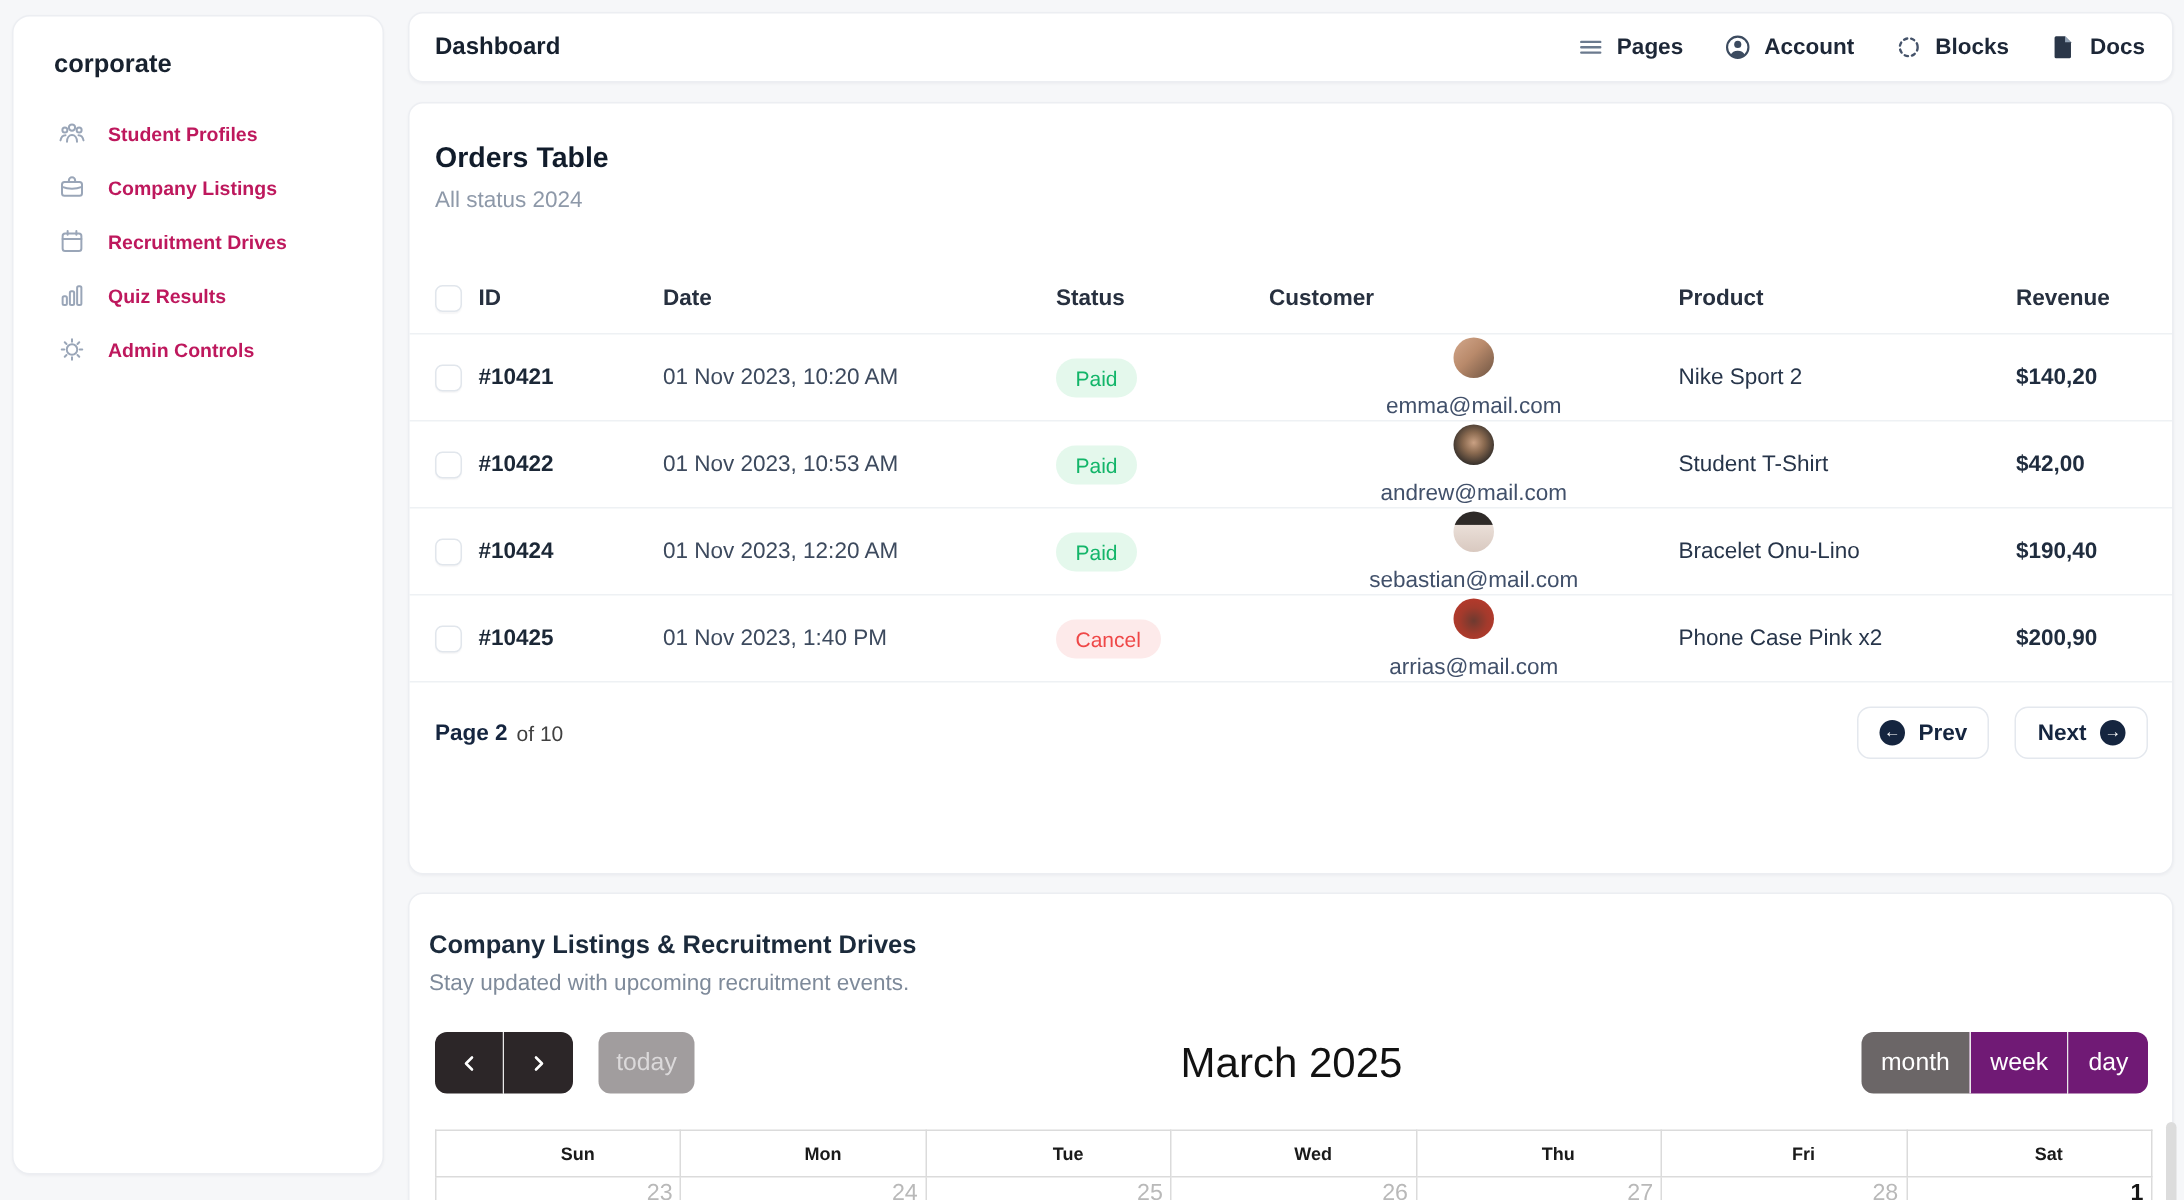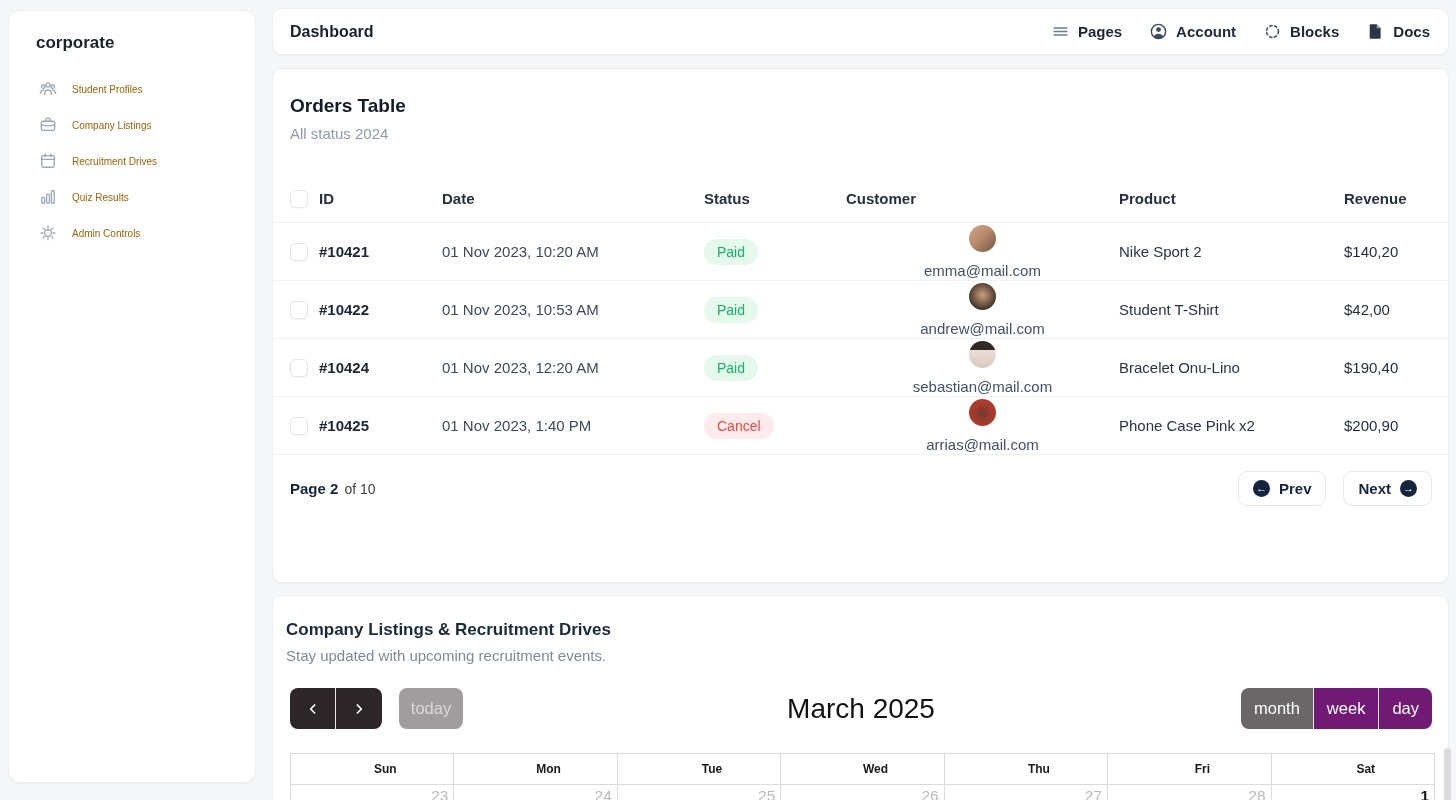--- a/index.html
+++ b/index.html
@@ -20,21 +20,21 @@
 
   
   #sidebar { left: 8px; top: 10px; width: 248px; height: 773px; }
   .sb-title { padding: 22px 0 0 27px; font-size: 17px; font-weight: 700; color: #18222f; }
   .sb-list { margin-top: 18px; }
   .sb-item {
     display: flex; align-items: center; gap: 14px;
     height: 36px; padding-left: 29px; cursor: pointer;
   }
   .sb-item .ic { width: 20px; height: 20px; color: #9aa6b8; flex: 0 0 20px; }
-  .sb-item .lbl { font-size: 10px; font-weight: 400; color: #a16207; }
+  .sb-item .lbl { font-size: 13px; font-weight: 700; color: #be185d; }
 
   
   #topbar { left: 272px; top: 8px; width: 1177px; height: 47px; display: flex; align-items: center; border-radius: 10px; }
   .tb-title { margin-left: 17px; font-size: 16px; font-weight: 700; color: #16202e; }
   .tb-nav { margin-left: auto; margin-right: 18px; display: flex; gap: 27px; align-items: center; }
   .tb-item { display: flex; align-items: center; gap: 8px; font-size: 15px; font-weight: 600; color: #1d2737; cursor: pointer; }
   .tb-item .ic { width: 19px; height: 19px; color: #45536a; }
 
   
   #orders { left: 272px; top: 68px; width: 1177px; height: 515px; border-radius: 10px; }
@@ -58,21 +58,21 @@
     display: inline-block; padding: 5px 13px; border-radius: 999px;
     font-size: 14px; font-weight: 500;
   }
   .badge[data-status="paid"]     { background: #e4f8ec; color: #13b569; }
   .badge[data-status="refunded"] { background: #e7e7ea; color: #42434a; }
   .badge[data-status="cancel"]   { background: #fdeaea; color: #ef4848; }
   .cell-customer { display: flex; align-items: center; gap: 10px; flex-direction: column; }
   .avatar { width: 27px; height: 27px; border-radius: 50%; flex: 0 0 27px; }
   .email { font-size: 15px; color: #41506a; }
   .cell-product { font-size: 15px; color: #27354a; }
-  .cell-revenue { font-size: 15px; font-weight: 400; color: #1f2c3e; }
+  .cell-revenue { font-size: 15px; font-weight: 700; color: #1f2c3e; }
   .tfoot {
     display: flex; align-items: center;
     height: 68px; border-top: 1px solid #eef1f4; padding: 0 16px 0 17px;
   }
   .page-label { font-size: 15px; font-weight: 600; color: #15253f; }
   .of-label { margin-left: 6px; font-size: 14px; color: #404040; }
   .pg-btns { margin-left: auto; display: flex; gap: 17px; }
   .pg-btn {
     display: flex; align-items: center; gap: 9px; height: 35px; padding: 0 14px;
     border: 1px solid #e4e8ee; border-radius: 9px; background: #fff;

